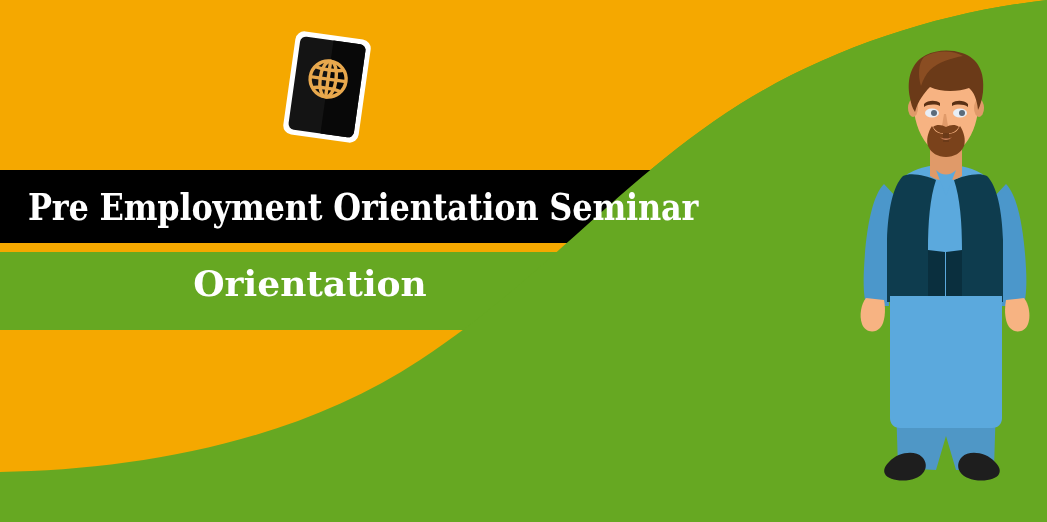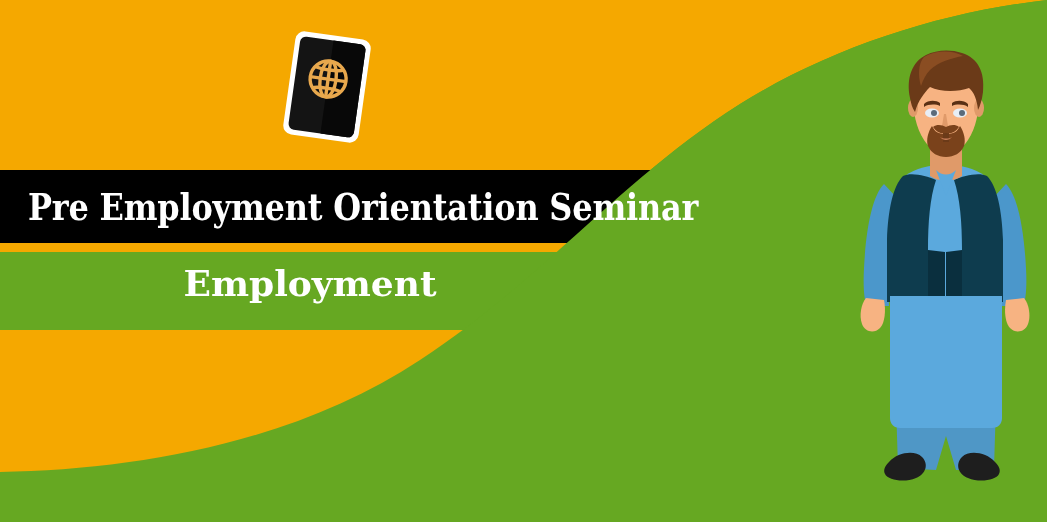--- a/index.html
+++ b/index.html
@@ -136,21 +136,21 @@
              L1047,522
              L0,522
              L0,472
              C140,470 300,440 420,360
              C540,282 620,180 740,104
              C830,48 940,12 1047,0 Z"></path>
   </svg>
 
   <div id="title-text">Pre Employment  Orientation Seminar</div>
 
-  <div id="country-text">Employment</div>
+  <div id="country-text">Orientation</div>
 
   <svg id="passport" viewBox="0 0 92 112">
     <g transform="rotate(8 46 56)">
 
       <rect x="8" y="4" width="76" height="104" rx="9" ry="9" fill="#ffffff"></rect>
 
       <rect x="13" y="9" width="66" height="94" rx="6" ry="6" fill="#141414"></rect>
 
       <path d="M46,9 L73,9 A6,6 0 0 1 79,15 L79,97 A6,6 0 0 1 73,103 L46,103 Z" fill="#080808"></path>
 

